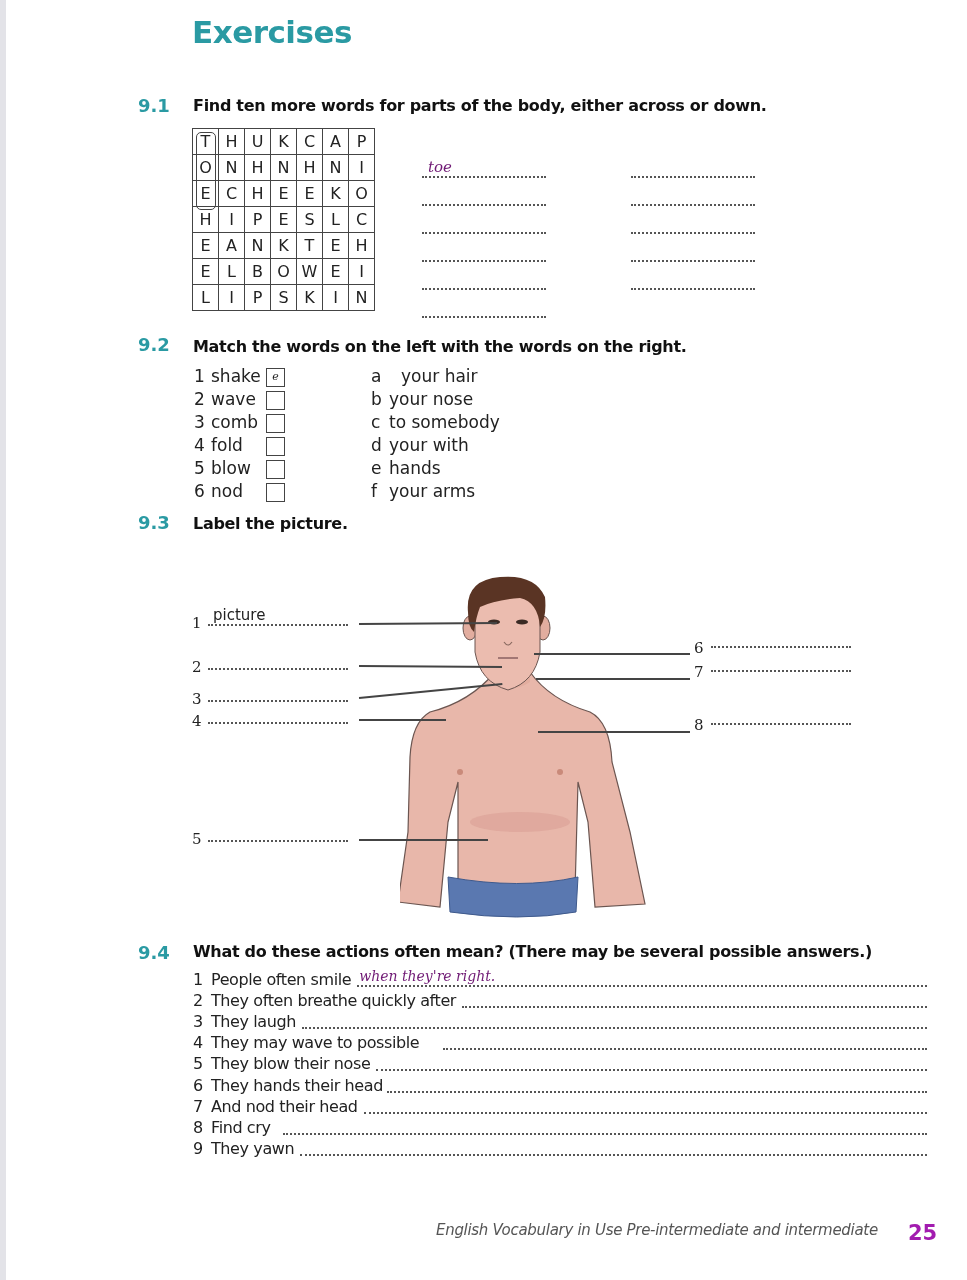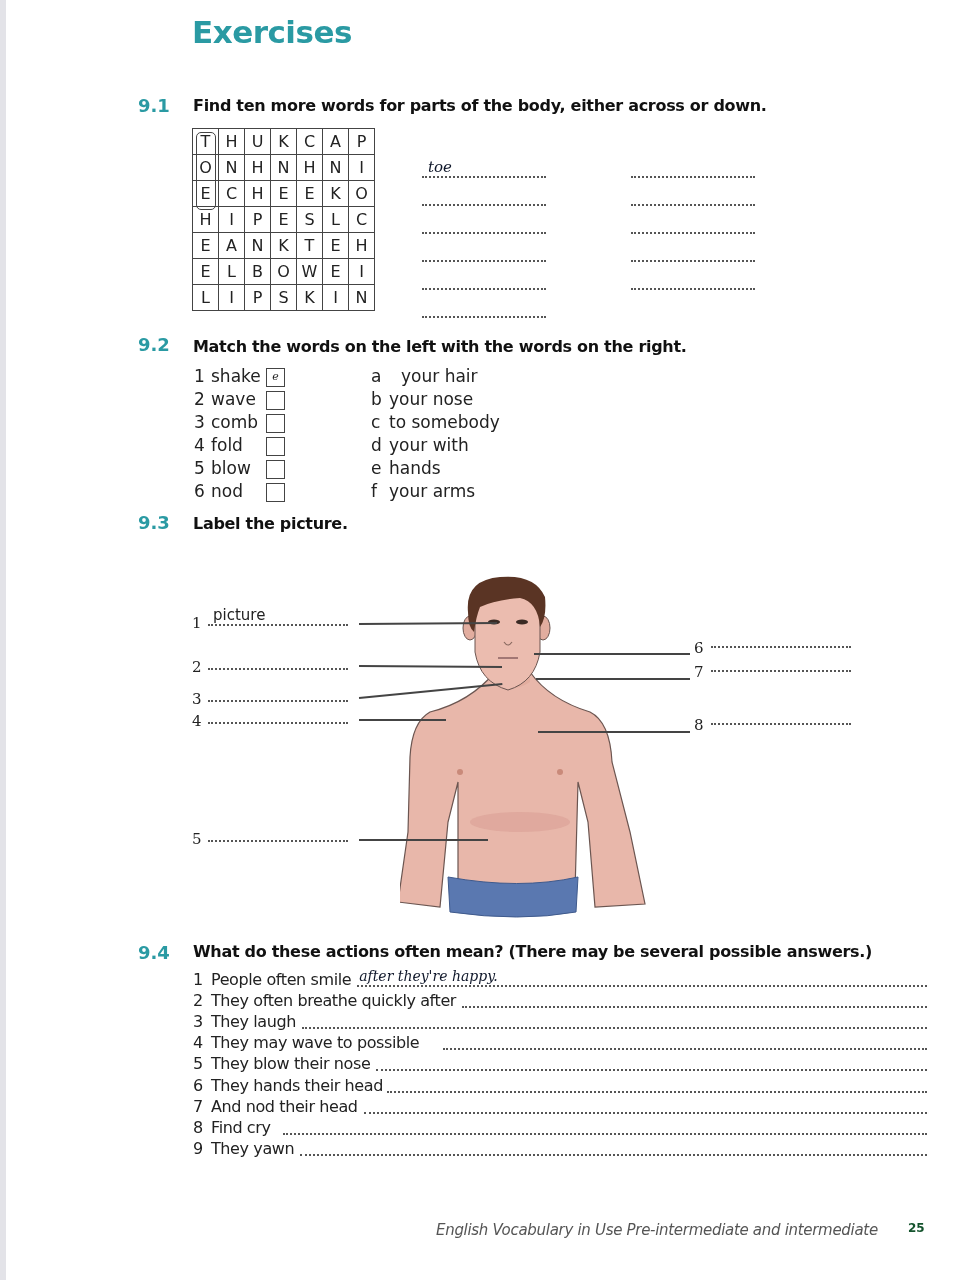--- a/index.html
+++ b/index.html
@@ -9,31 +9,31 @@
   .abs { position:absolute; }
   .title { left:192px; top:14px; font-size:31px; font-weight:bold; color:#2a9aa3; font-family:"DejaVu Sans", sans-serif; letter-spacing:-0.5px; }
   .exnum { font-size:18px; font-weight:bold; color:#2a9aa3; font-family:"DejaVu Sans", sans-serif; }
   .exinst { font-size:16px; font-weight:bold; color:#111; font-family:"DejaVu Sans", sans-serif; letter-spacing:-0.3px; }
   
   .grid { left:192px; top:128px; border-collapse:collapse; }
   .grid td { width:25px; height:25px; border:1.5px solid #444; text-align:center; vertical-align:middle;
              font-size:16px; color:#222; padding:0; font-family:"DejaVu Sans", sans-serif; }
   .circle { left:196px; top:132px; width:18px; height:76px; border:1.6px solid #444; border-radius:5px; }
   .dots { border-bottom:2px dotted #555; height:0; }
-  .answer { font-family:"DejaVu Serif", serif; font-style:italic; font-size:15px; color:#0f172a; }
+  .answer { font-family:"DejaVu Serif", serif; font-style:italic; font-size:15px; color:#701a75; }
   
   .mrow { font-size:17px; color:#222; font-family:"DejaVu Sans", sans-serif; }
   .mbox { width:17px; height:17px; border:1.6px solid #444; text-align:center; font-size:11px; line-height:16px;
           font-family:"DejaVu Serif", serif; font-style:italic; }
   
   .lnum { font-family:"DejaVu Serif", serif; font-size:15px; color:#222; }
   .lline { background:#444; height:1.6px; transform-origin:left center; }
   .sent { font-size:16px; color:#222; font-family:"DejaVu Sans", sans-serif; letter-spacing:-0.4px; white-space:nowrap; }
   .footer { left:436px; top:1221px; font-size:15px; font-style:italic; color:#555; font-family:"DejaVu Sans", sans-serif; letter-spacing:-0.3px; }
-  .pagenum { left:908px; top:1221px; font-size:12px; font-weight:bold; color:#14532d; font-family:"DejaVu Sans", sans-serif; }
+  .pagenum { left:908px; top:1221px; font-size:21px; font-weight:bold; color:#a21caf; font-family:"DejaVu Sans", sans-serif; }
 </style>
 </head>
 <body>
 
 <div class="edge"></div>
 
 <div class="abs title">Exercises</div>
 
 <div class="abs exnum" style="left:138px;top:95px;">9.1</div>
 <div class="abs exinst" style="left:193px;top:96px;">Find ten more words for parts of the body, either across or down.</div>
@@ -218,21 +218,21 @@
     <span class="abs mrow" style="left:714px;top:707px;font-size:15px;"></span>
     <div class="abs lline" style="left:538px;top:731px;width:152px;transform:rotate(0deg);"></div>
   </div>
 
 <div class="abs exnum" style="left:138px;top:942px;">9.4</div>
 <div class="abs exinst" style="left:193px;top:942px;">What do these actions often mean? (There may be several possible answers.)</div>
 <div id="ex94-rows">
     <span class="abs sent" style="left:193px;top:970px;">1</span>
     <span class="abs sent" style="left:211px;top:970px;">People often smile</span>
     <div class="abs dots" style="left:357.1875px;top:985px;width:569.8125px;"></div>
-    <span class="abs answer" style="left:359.1875px;top:968px;font-size:14px;">after they're happy.</span>
+    <span class="abs answer" style="left:359.1875px;top:968px;font-size:14px;">when they're right.</span>
     <span class="abs sent" style="left:193px;top:991.1px;">2</span>
     <span class="abs sent" style="left:211px;top:991.1px;">They often breathe quickly after</span>
     <div class="abs dots" style="left:462.03125px;top:1006.1px;width:464.96875px;"></div>
     <span class="abs answer" style="left:464.03125px;top:989.1px;font-size:14px;"></span>
     <span class="abs sent" style="left:193px;top:1012.2px;">3</span>
     <span class="abs sent" style="left:211px;top:1012.2px;">They laugh</span>
     <div class="abs dots" style="left:302.015625px;top:1027.2px;width:624.984375px;"></div>
     <span class="abs answer" style="left:304.015625px;top:1010.2px;font-size:14px;"></span>
     <span class="abs sent" style="left:193px;top:1033.3px;">4</span>
     <span class="abs sent" style="left:211px;top:1033.3px;">They may wave to possible</span>

